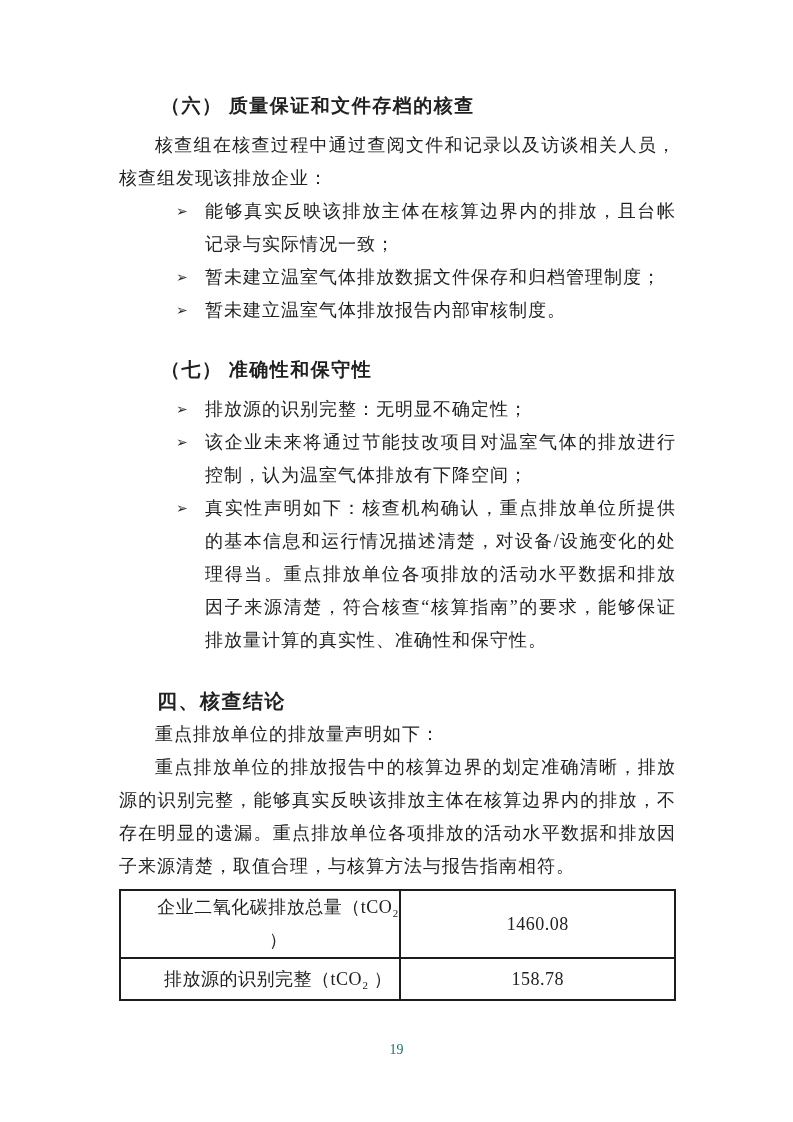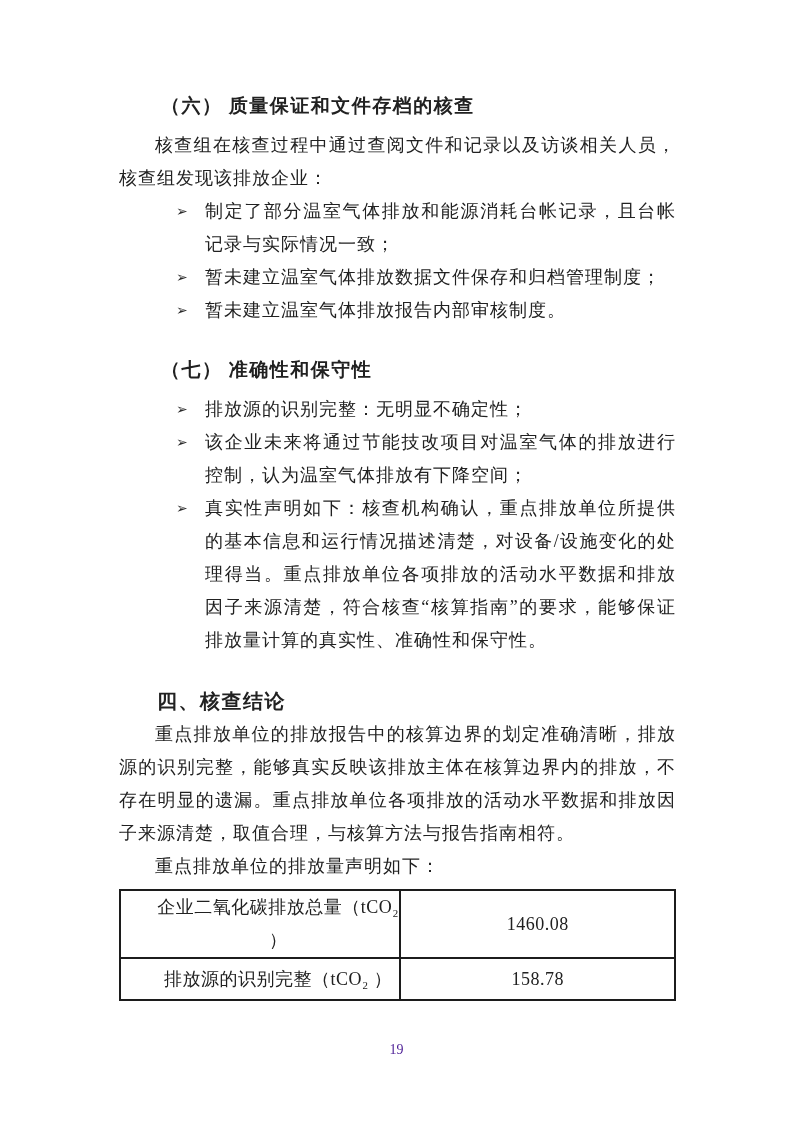--- a/index.html
+++ b/index.html
@@ -76,35 +76,35 @@
   td.col-label { width: 50.5%; padding-left: 36px; }
   td.col-value { width: 49.5%; font-family: "Liberation Serif", serif; letter-spacing: 0; }
   .page-number {
     position: absolute;
     top: 1042px;
     left: 0;
     right: 0;
     text-align: center;
     font-size: 14px;
     font-family: "Liberation Serif", serif;
-    color: #4c1d95;
+    color: #0f766e;
   }
 </style>
 </head>
 <body>
 
 <div class="page">
   <div class="content">
 
     <div class="sub-heading">（六） 质量保证和文件存档的核查</div>
     <p class="indent-para">核查组在核查过程中通过查阅文件和记录以及访谈相关人员，核查组发现该排放企业：</p>
 
     <div class="bullet">
       <span class="marker">➢</span>
-      <span class="btext">制定了部分温室气体排放和能源消耗台帐记录，且台帐记录与实际情况一致；</span>
+      <span class="btext">能够真实反映该排放主体在核算边界内的排放，且台帐记录与实际情况一致；</span>
     </div>
     <div class="bullet">
       <span class="marker">➢</span>
       <span class="btext">暂未建立温室气体排放数据文件保存和归档管理制度；</span>
     </div>
     <div class="bullet">
       <span class="marker">➢</span>
       <span class="btext">暂未建立温室气体排放报告内部审核制度。</span>
     </div>
 
@@ -117,22 +117,22 @@
     <div class="bullet">
       <span class="marker">➢</span>
       <span class="btext">该企业未来将通过节能技改项目对温室气体的排放进行控制，认为温室气体排放有下降空间；</span>
     </div>
     <div class="bullet">
       <span class="marker">➢</span>
       <span class="btext">真实性声明如下：核查机构确认，重点排放单位所提供的基本信息和运行情况描述清楚，对设备/设施变化的处理得当。重点排放单位各项排放的活动水平数据和排放因子来源清楚，符合核查“核算指南”的要求，能够保证排放量计算的真实性、准确性和保守性。</span>
     </div>
 
     <div class="main-heading">四、核查结论</div>
+    <p class="indent-para">重点排放单位的排放量声明如下：</p>
     <p class="indent-para">重点排放单位的排放报告中的核算边界的划定准确清晰，排放源的识别完整，能够真实反映该排放主体在核算边界内的排放，不存在明显的遗漏。重点排放单位各项排放的活动水平数据和排放因子来源清楚，取值合理，与核算方法与报告指南相符。</p>
-    <p class="indent-para">重点排放单位的排放量声明如下：</p>
 
     <table class="data-table">
       <tbody>
         <tr>
           <td class="col-label">企业二氧化碳排放总量（tCO₂ ）</td>
           <td class="col-value">1460.08</td>
         </tr>
         <tr>
           <td class="col-label">排放源的识别完整（tCO₂ ）</td>
           <td class="col-value">158.78</td>

